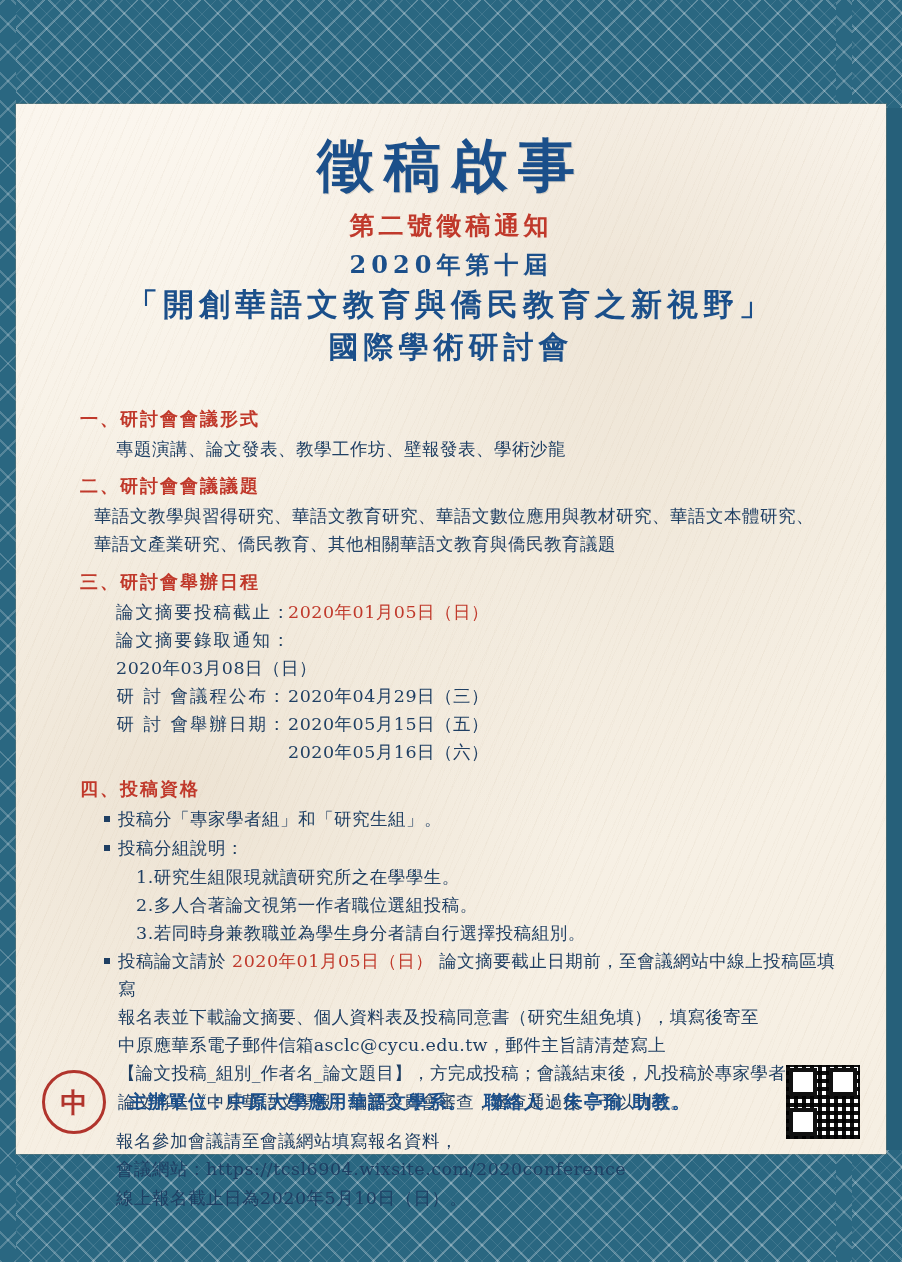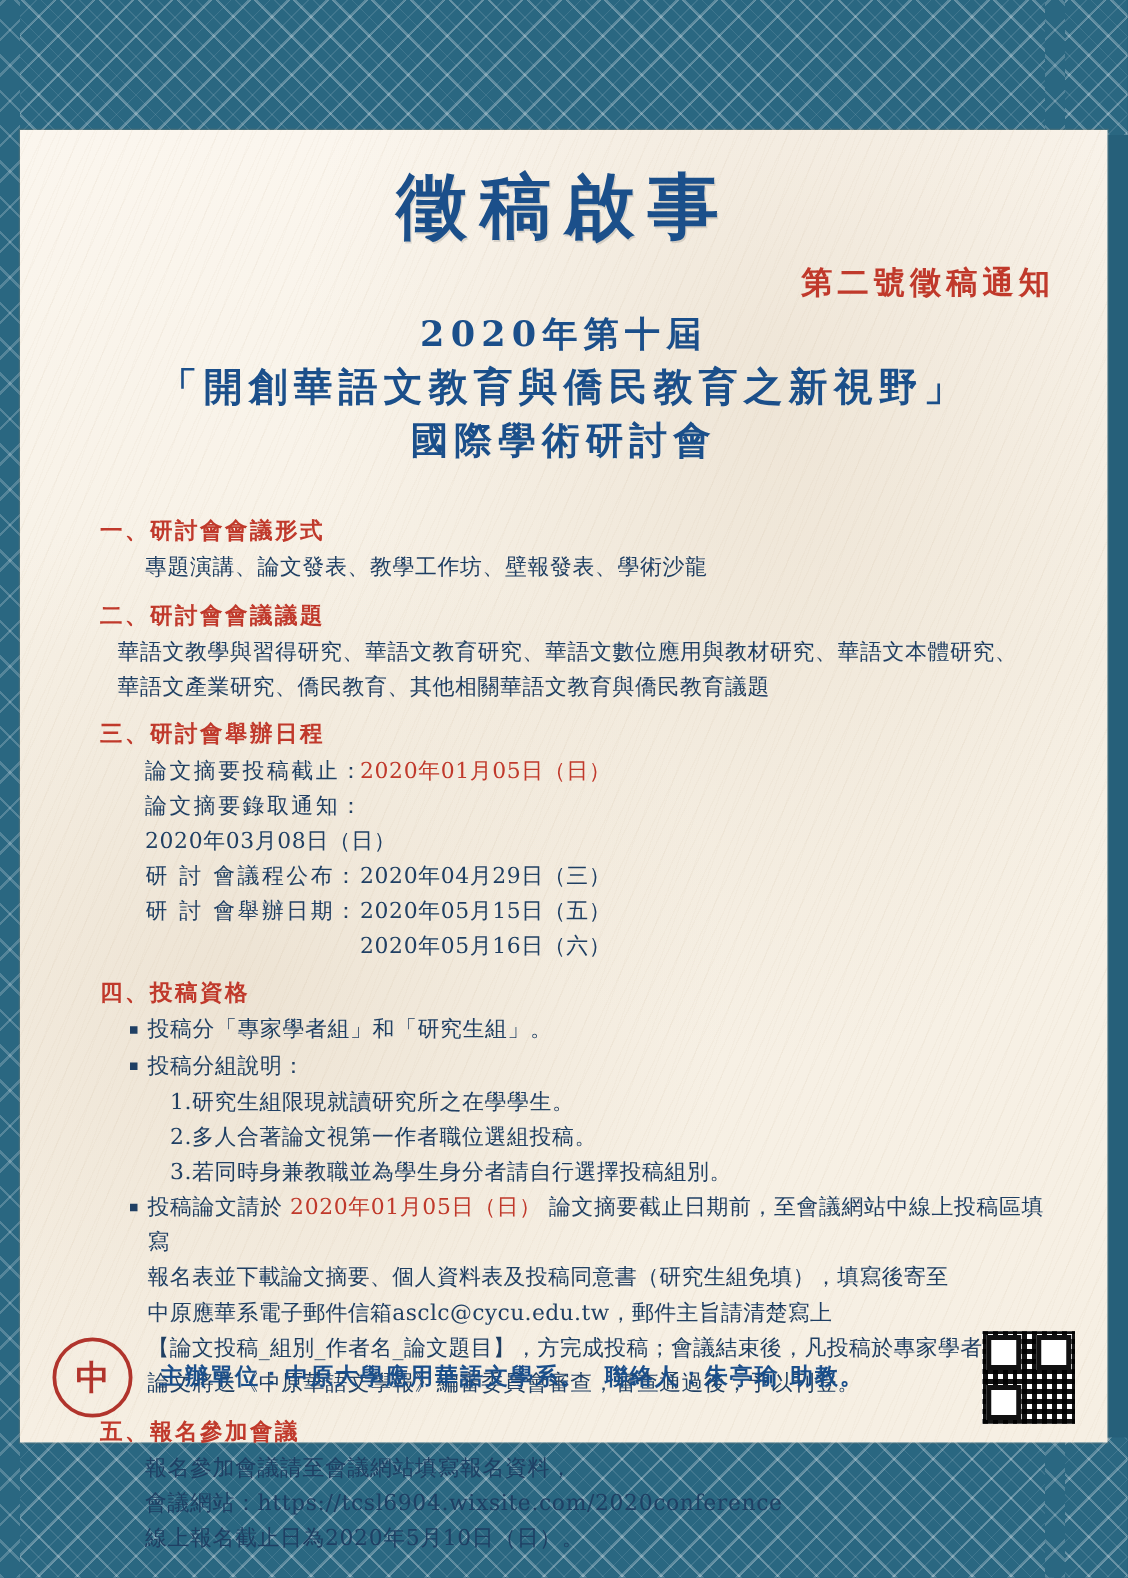--- a/index.html
+++ b/index.html
@@ -78,35 +78,35 @@
   .main-title {
     text-align: center;
     color: #1b4f8a;
     font-size: 57px;
     letter-spacing: 10px;
     font-weight: bold;
     margin: 6px 0 2px 0;
     text-shadow: 1px 1px 0 rgba(0,0,0,0.12);
   }
   .sub-notice {
-    text-align: right;
+    text-align: center;
     color: #c0392b;
     font-size: 25px;
     letter-spacing: 4px;
     margin: 4px 0 6px 0;
     font-weight: bold;
   }
   .conf-line {
     text-align: center;
     color: #1b4f8a;
     letter-spacing: 5px;
     font-weight: bold;
     line-height: 1.42;
   }
-  .conf-line.l1 { font-size: 28px; }
+  .conf-line.l1 { font-size: 24px; }
   .conf-line.l2 { font-size: 31px; }
   .conf-line.l3 { font-size: 30px; }
 
   
   .sections { margin-top: 38px; }
   .section { margin-bottom: 11px; }
   .sec-head {
     color: #c0392b;
     font-size: 18px;
     letter-spacing: 2px;
@@ -313,21 +313,20 @@
               <span>論文摘要截止日期前，至會議網站中線上投稿區填寫</span>
               <div class="para">報名表並下載論文摘要、個人資料表及投稿同意書（研究生組免填），填寫後寄至</div>
               <div class="para">中原應華系電子郵件信箱asclc@cycu.edu.tw，郵件主旨請清楚寫上</div>
               <div class="para">【論文投稿_組別_作者名_論文題目】，方完成投稿；會議結束後，凡投稿於專家學者組，</div>
               <div class="para">論文將送《中原華語文學報》編審委員會審查，審查通過後，予以刊登。</div>
             </div>
           </div>
         </div>
 
         <div class="section">
-          <div class="sec-head">五、報名參加會議</div>
           <div class="body-text">報名參加會議請至會議網站填寫報名資料，</div>
           <div class="body-text">會議網站：https://tcsl6904.wixsite.com/2020conference</div>
           <div class="body-text">線上報名截止日為2020年5月10日（日）。</div>
         </div>
 
       </div>
     </div>
   </div>
 
   <div class="footer">

